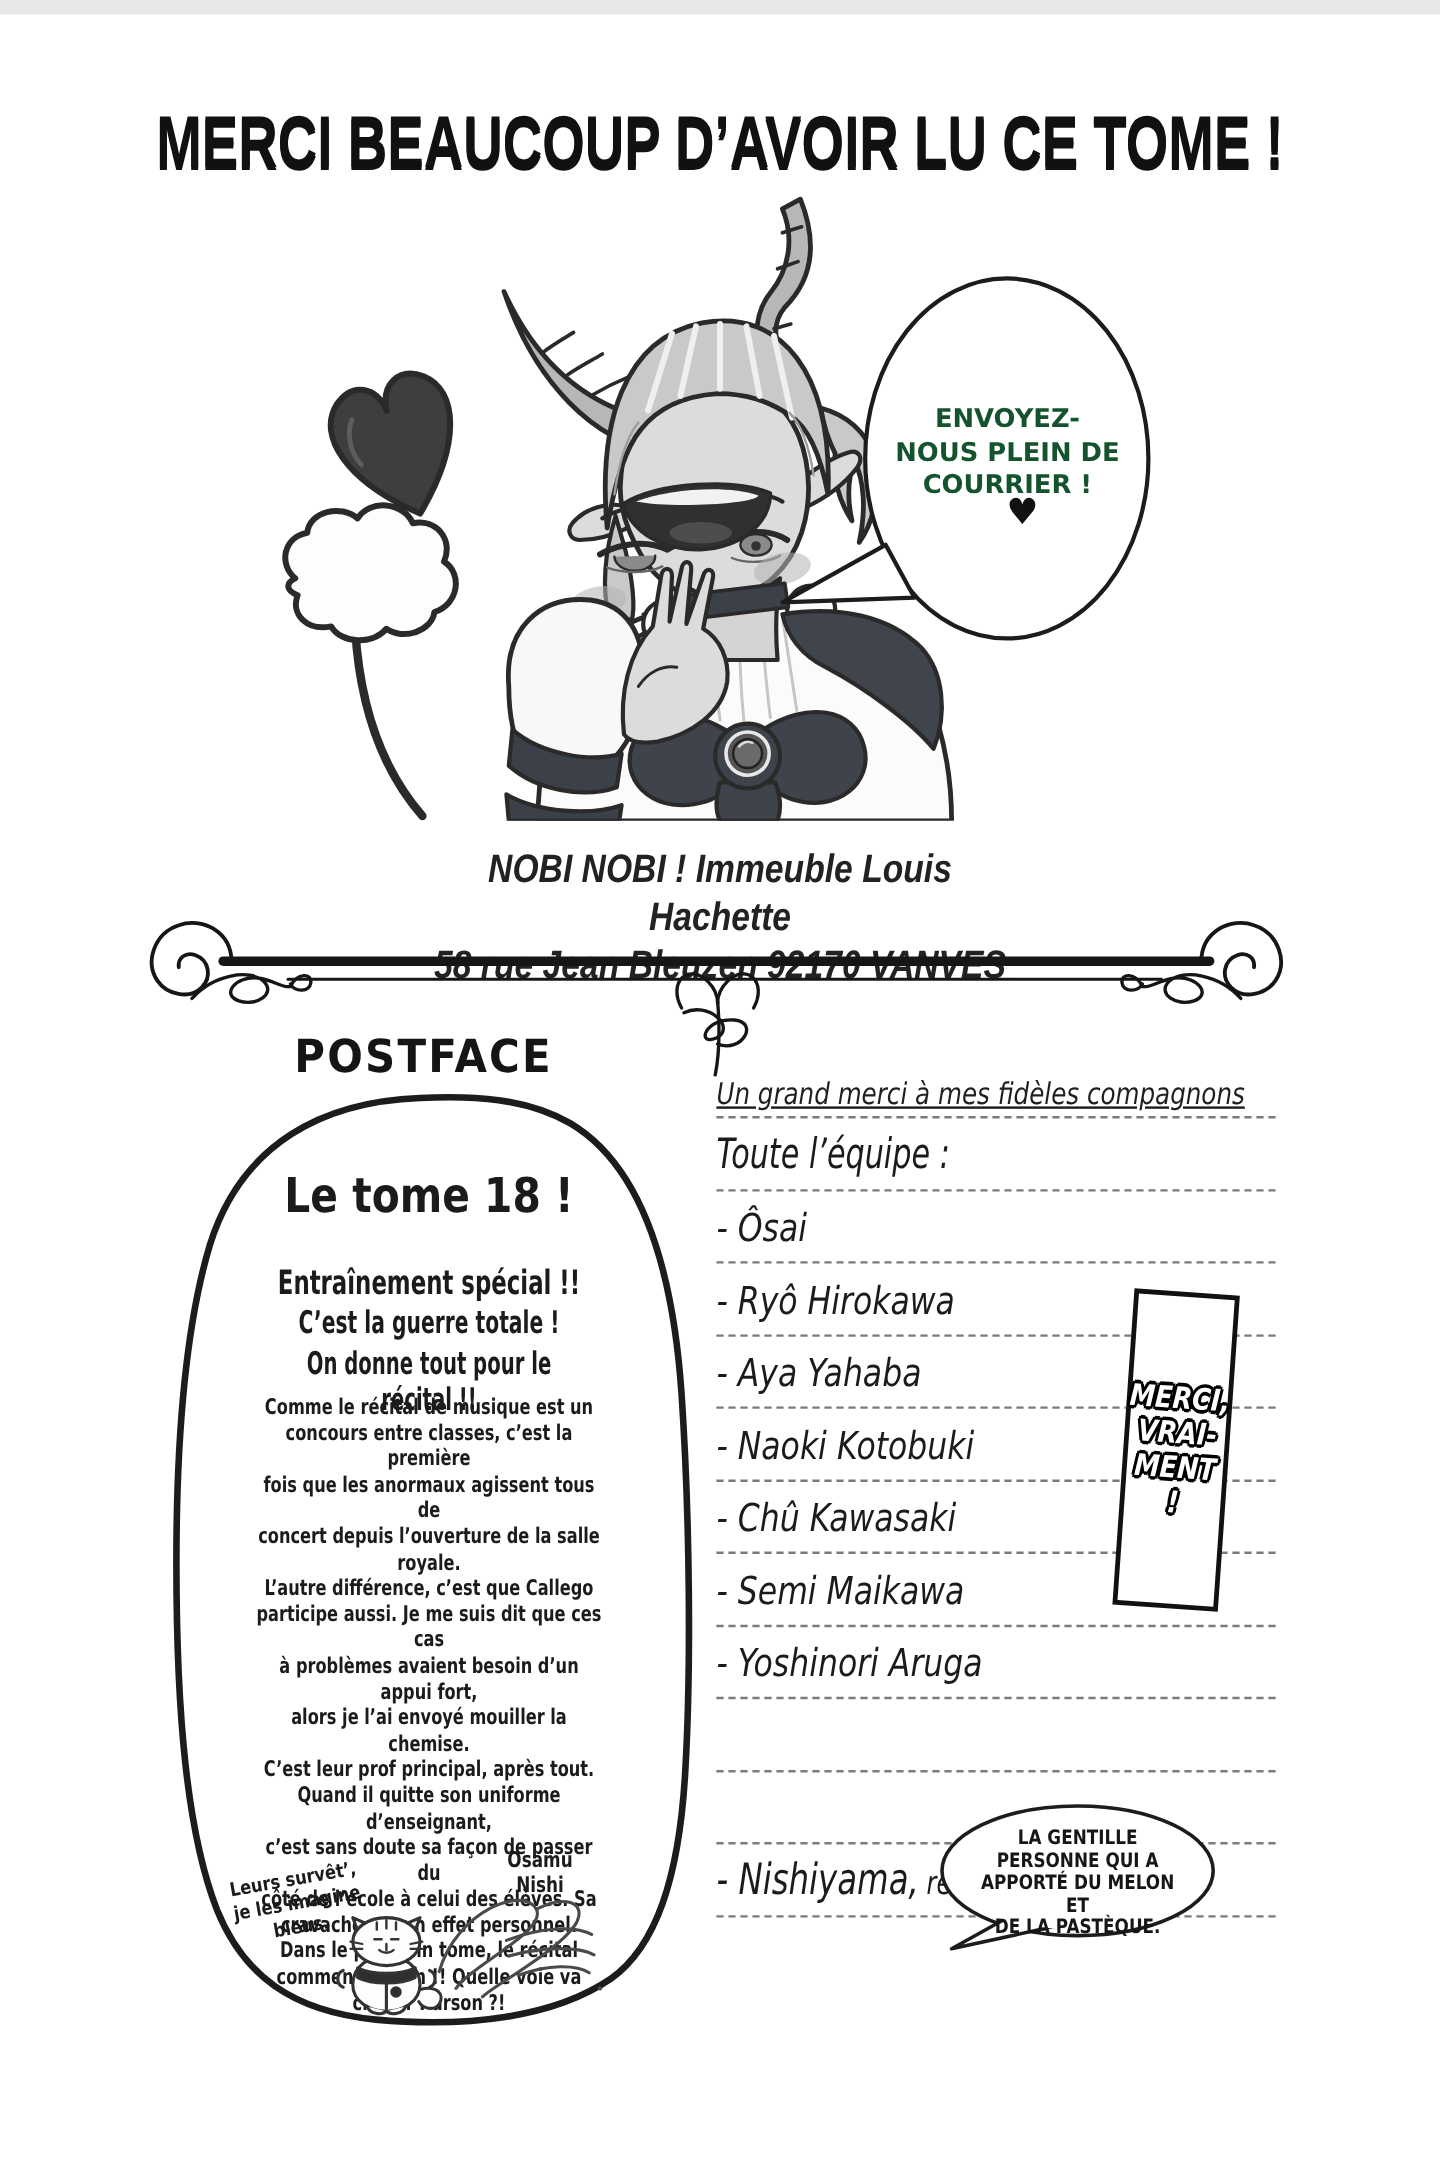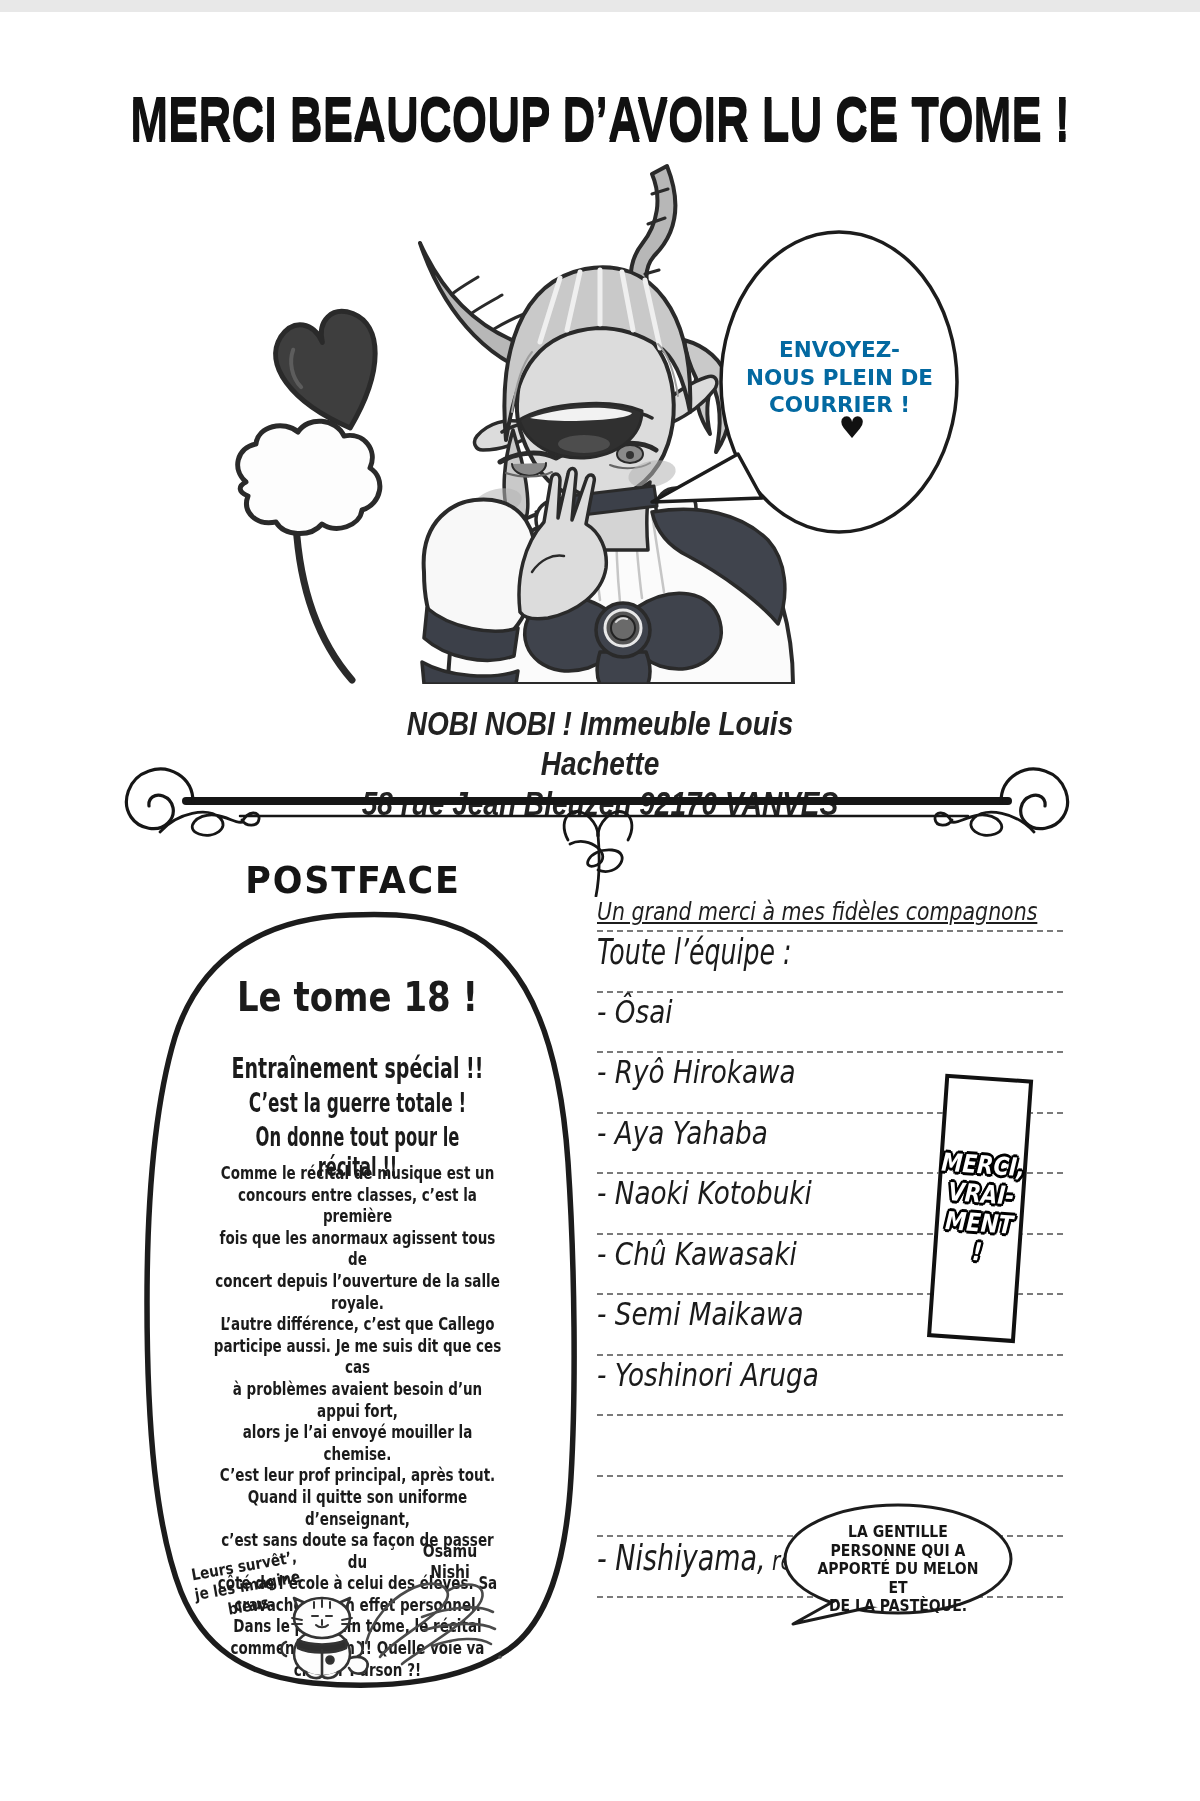--- a/index.html
+++ b/index.html
@@ -14,21 +14,21 @@
     left:0;right:0;top:70px;margin:0;text-align:center;
     font-family:"Liberation Sans",sans-serif;font-weight:bold;
     font-size:47px;letter-spacing:0px;color:#111;
     transform:scale(0.97,1.3);transform-origin:50% 0;
     text-shadow:0 2px 0 #111;
   }
   
   .bubble-text{
     left:737px;top:324px;width:205px;text-align:center;
     font-weight:bold;font-size:21.5px;line-height:27.5px;white-space:pre-line;
-    color:#0369a1;
+    color:#14532d;
   }
   .bubble-heart{left:822px;top:398px;width:60px;text-align:center;font-size:30px;color:#111;}
   
   .address{
     left:300px;top:692px;width:600px;text-align:center;
     font-family:"Liberation Sans",sans-serif;font-style:italic;font-weight:bold;
     font-size:33px;line-height:40px;color:#222;
     transform:scaleX(0.85);transform-origin:50% 0;
   }
   
@@ -56,21 +56,21 @@
   .credit-intro{
     height:48px;border-bottom:2px dashed #7a7a7a;box-sizing:border-box;
     display:flex;align-items:flex-end;padding-bottom:4px;text-decoration:underline;
   }
   .credit-intro span{
     font-style:italic;font-size:25px;color:#1f1f1f;
     transform:scaleX(0.82);transform-origin:0 100%;white-space:nowrap;
   }
   .credit-row{
     height:60.5px;border-bottom:2px dashed #7a7a7a;box-sizing:border-box;
-    display:flex;padding-bottom:9px;
+    display:flex;align-items:flex-end;padding-bottom:9px;
   }
   .credit-row .name{
     font-style:italic;font-size:32px;color:#1b1b1b;
     transform:scaleX(0.82);transform-origin:0 100%;white-space:nowrap;
   }
   .credit-row .team{
     font-style:italic;font-size:35px;color:#1b1b1b;
     transform:scaleX(0.72);transform-origin:0 100%;white-space:nowrap;
   }
   .editor-line{transform:scaleX(0.75);transform-origin:0 100%;white-space:nowrap;}

